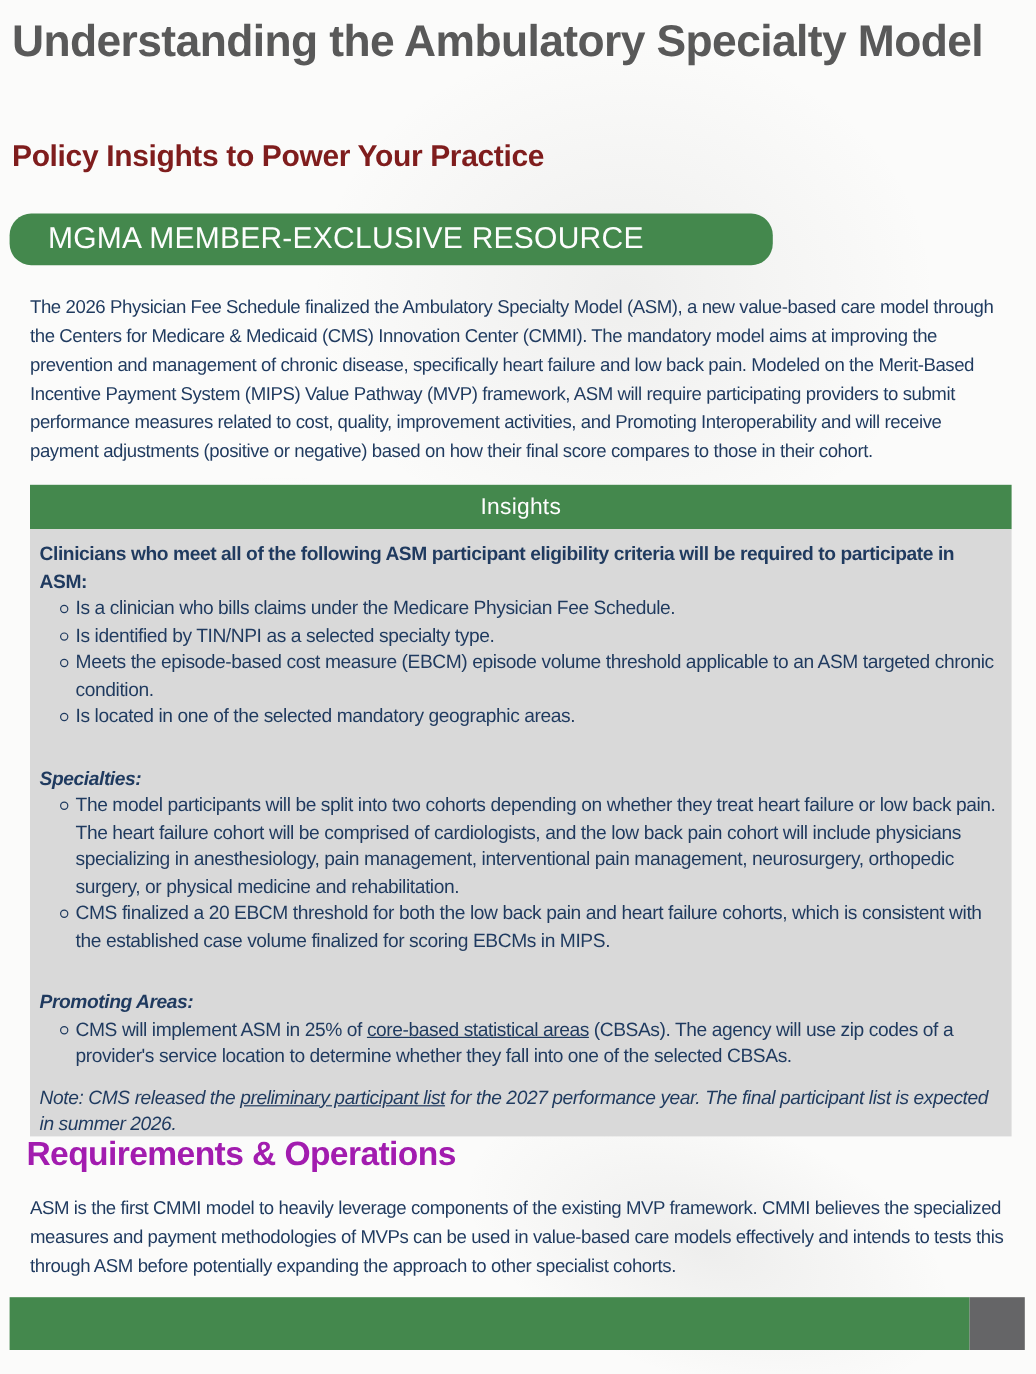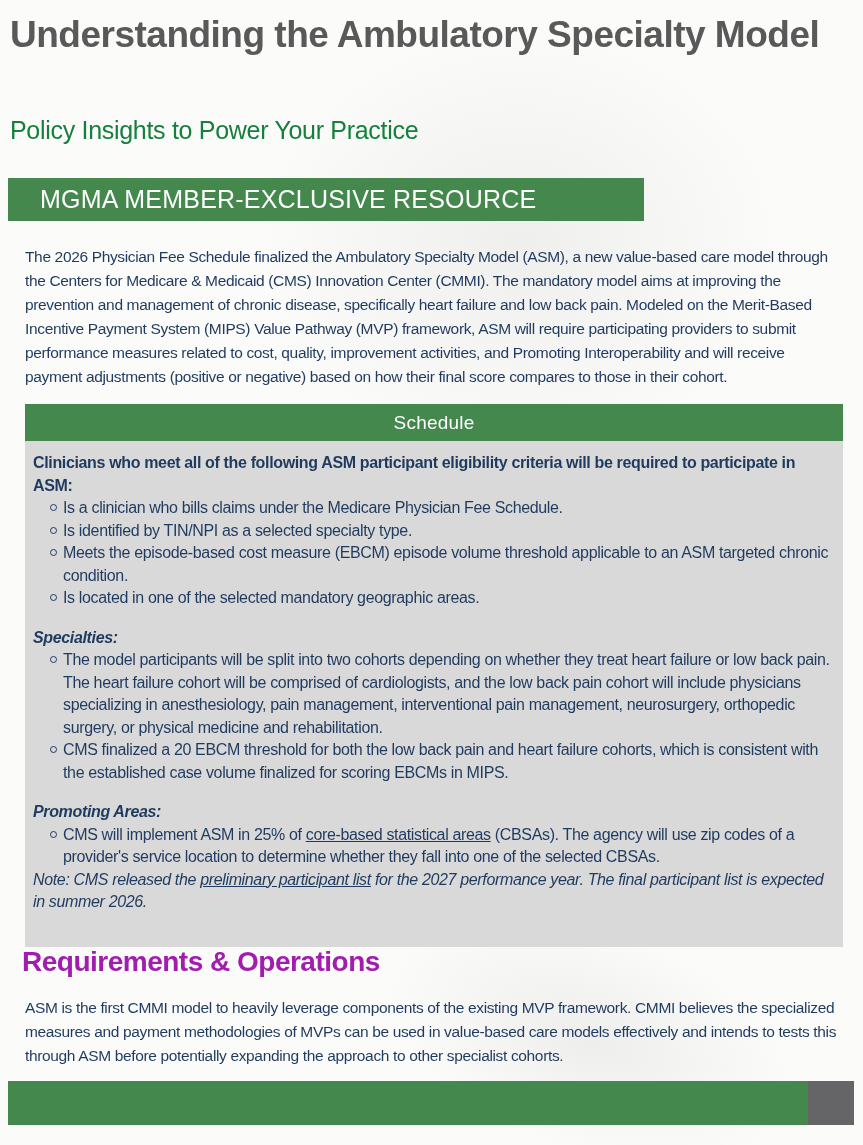--- a/index.html
+++ b/index.html
@@ -23,27 +23,27 @@
          background:radial-gradient(closest-side, rgba(120,120,120,0.10), rgba(120,120,120,0));
          border-radius:50%; }
 
   .page-title {
     position:absolute; left:10px; top:8px; width:812px;
     font-size:37px; line-height:53px; font-weight:bold;
     color:#595959; letter-spacing:-0.5px;
   }
   .page-subtitle {
     position:absolute; left:10px; top:116px; width:700px;
-    font-size:25px; font-weight:normal; color:#15803d; letter-spacing:-0.3px;
+    font-size:25px; font-weight:bold; color:#7f1d1d; letter-spacing:-0.3px;
   }
   .member-banner {
     position:absolute; left:8px; top:178px; width:636px; height:43px;
     background:#44884D; color:#FDFDFD;
     display:flex; align-items:center; padding-left:32px;
-    font-size:25px; letter-spacing:0.2px;
+    font-size:25px; letter-spacing:0.2px;border-radius:18px;
   }
   .intro-paragraph {
     position:absolute; left:25px; top:245px; width:820px;
     font-size:15.5px; line-height:24px; letter-spacing:-0.35px;
   }
   .overview-header {
     position:absolute; left:25px; top:404px; width:818px; height:37px;
     background:#44884D; color:#FDFDFD;
     display:flex; align-items:center; justify-content:center;
     font-size:19px; letter-spacing:0.2px;
@@ -55,22 +55,22 @@
     font-size:16px; line-height:22.5px; letter-spacing:-0.35px;
     overflow:hidden;
   }
   .elig-heading { font-weight:bold; }
   ul.bullet-list { list-style:none; }
   ul.bullet-list li { position:relative; padding-left:30px; }
   ul.bullet-list li .marker {
     position:absolute; left:17px; top:7px;
     width:7px; height:7px; border:1.4px solid #1F3A5F; border-radius:50%;
   }
-  .sub-heading { font-weight:bold; font-style:italic; margin-top:17px; }
-  .note-line { font-style:italic; }
+  .sub-heading { font-weight:bold; font-style:italic; margin-top:29px; }
+  .note-line { font-style:italic;margin-top:12px; }
   .doc-link { color:#1F3A5F; text-decoration:underline; cursor:pointer; }
   .req-heading {
     position:absolute; left:22px; top:946px;
     font-size:28px; font-weight:bold; color:#a21caf; letter-spacing:-0.5px;
   }
   .req-paragraph {
     position:absolute; left:25px; top:996px; width:822px;
     font-size:15.5px; line-height:24px; letter-spacing:-0.35px;
   }
   .footer-bar {
@@ -92,21 +92,21 @@
 <h1 class="page-title">Understanding the Ambulatory Specialty Model</h1>
 <h2 class="page-subtitle">Policy Insights to Power Your Practice</h2>
 
 <div class="member-banner">
   <span>MGMA MEMBER-EXCLUSIVE RESOURCE</span>
 </div>
 
 <p class="intro-paragraph">The 2026 Physician Fee Schedule finalized the Ambulatory Specialty Model (ASM), a new value-based care model through the Centers for Medicare &amp; Medicaid (CMS) Innovation Center (CMMI). The mandatory model aims at improving the prevention and management of chronic disease, specifically heart failure and low back pain. Modeled on the Merit-Based Incentive Payment System (MIPS) Value Pathway (MVP) framework, ASM will require participating providers to submit performance measures related to cost, quality, improvement activities, and Promoting Interoperability and will receive payment adjustments (positive or negative) based on how their final score compares to those in their cohort.</p>
 
 <div class="overview-header">
-  <span>Schedule</span>
+  <span>Insights</span>
 </div>
 
 <div class="overview-panel">
   <div class="elig-heading">Clinicians who meet all of the following ASM participant eligibility criteria will be required to participate in ASM:</div>
   <ul class="bullet-list">
     <li>
       <span class="marker"></span>
       <span>Is a clinician who bills claims under the Medicare Physician Fee Schedule.</span>
     </li>
     <li>

